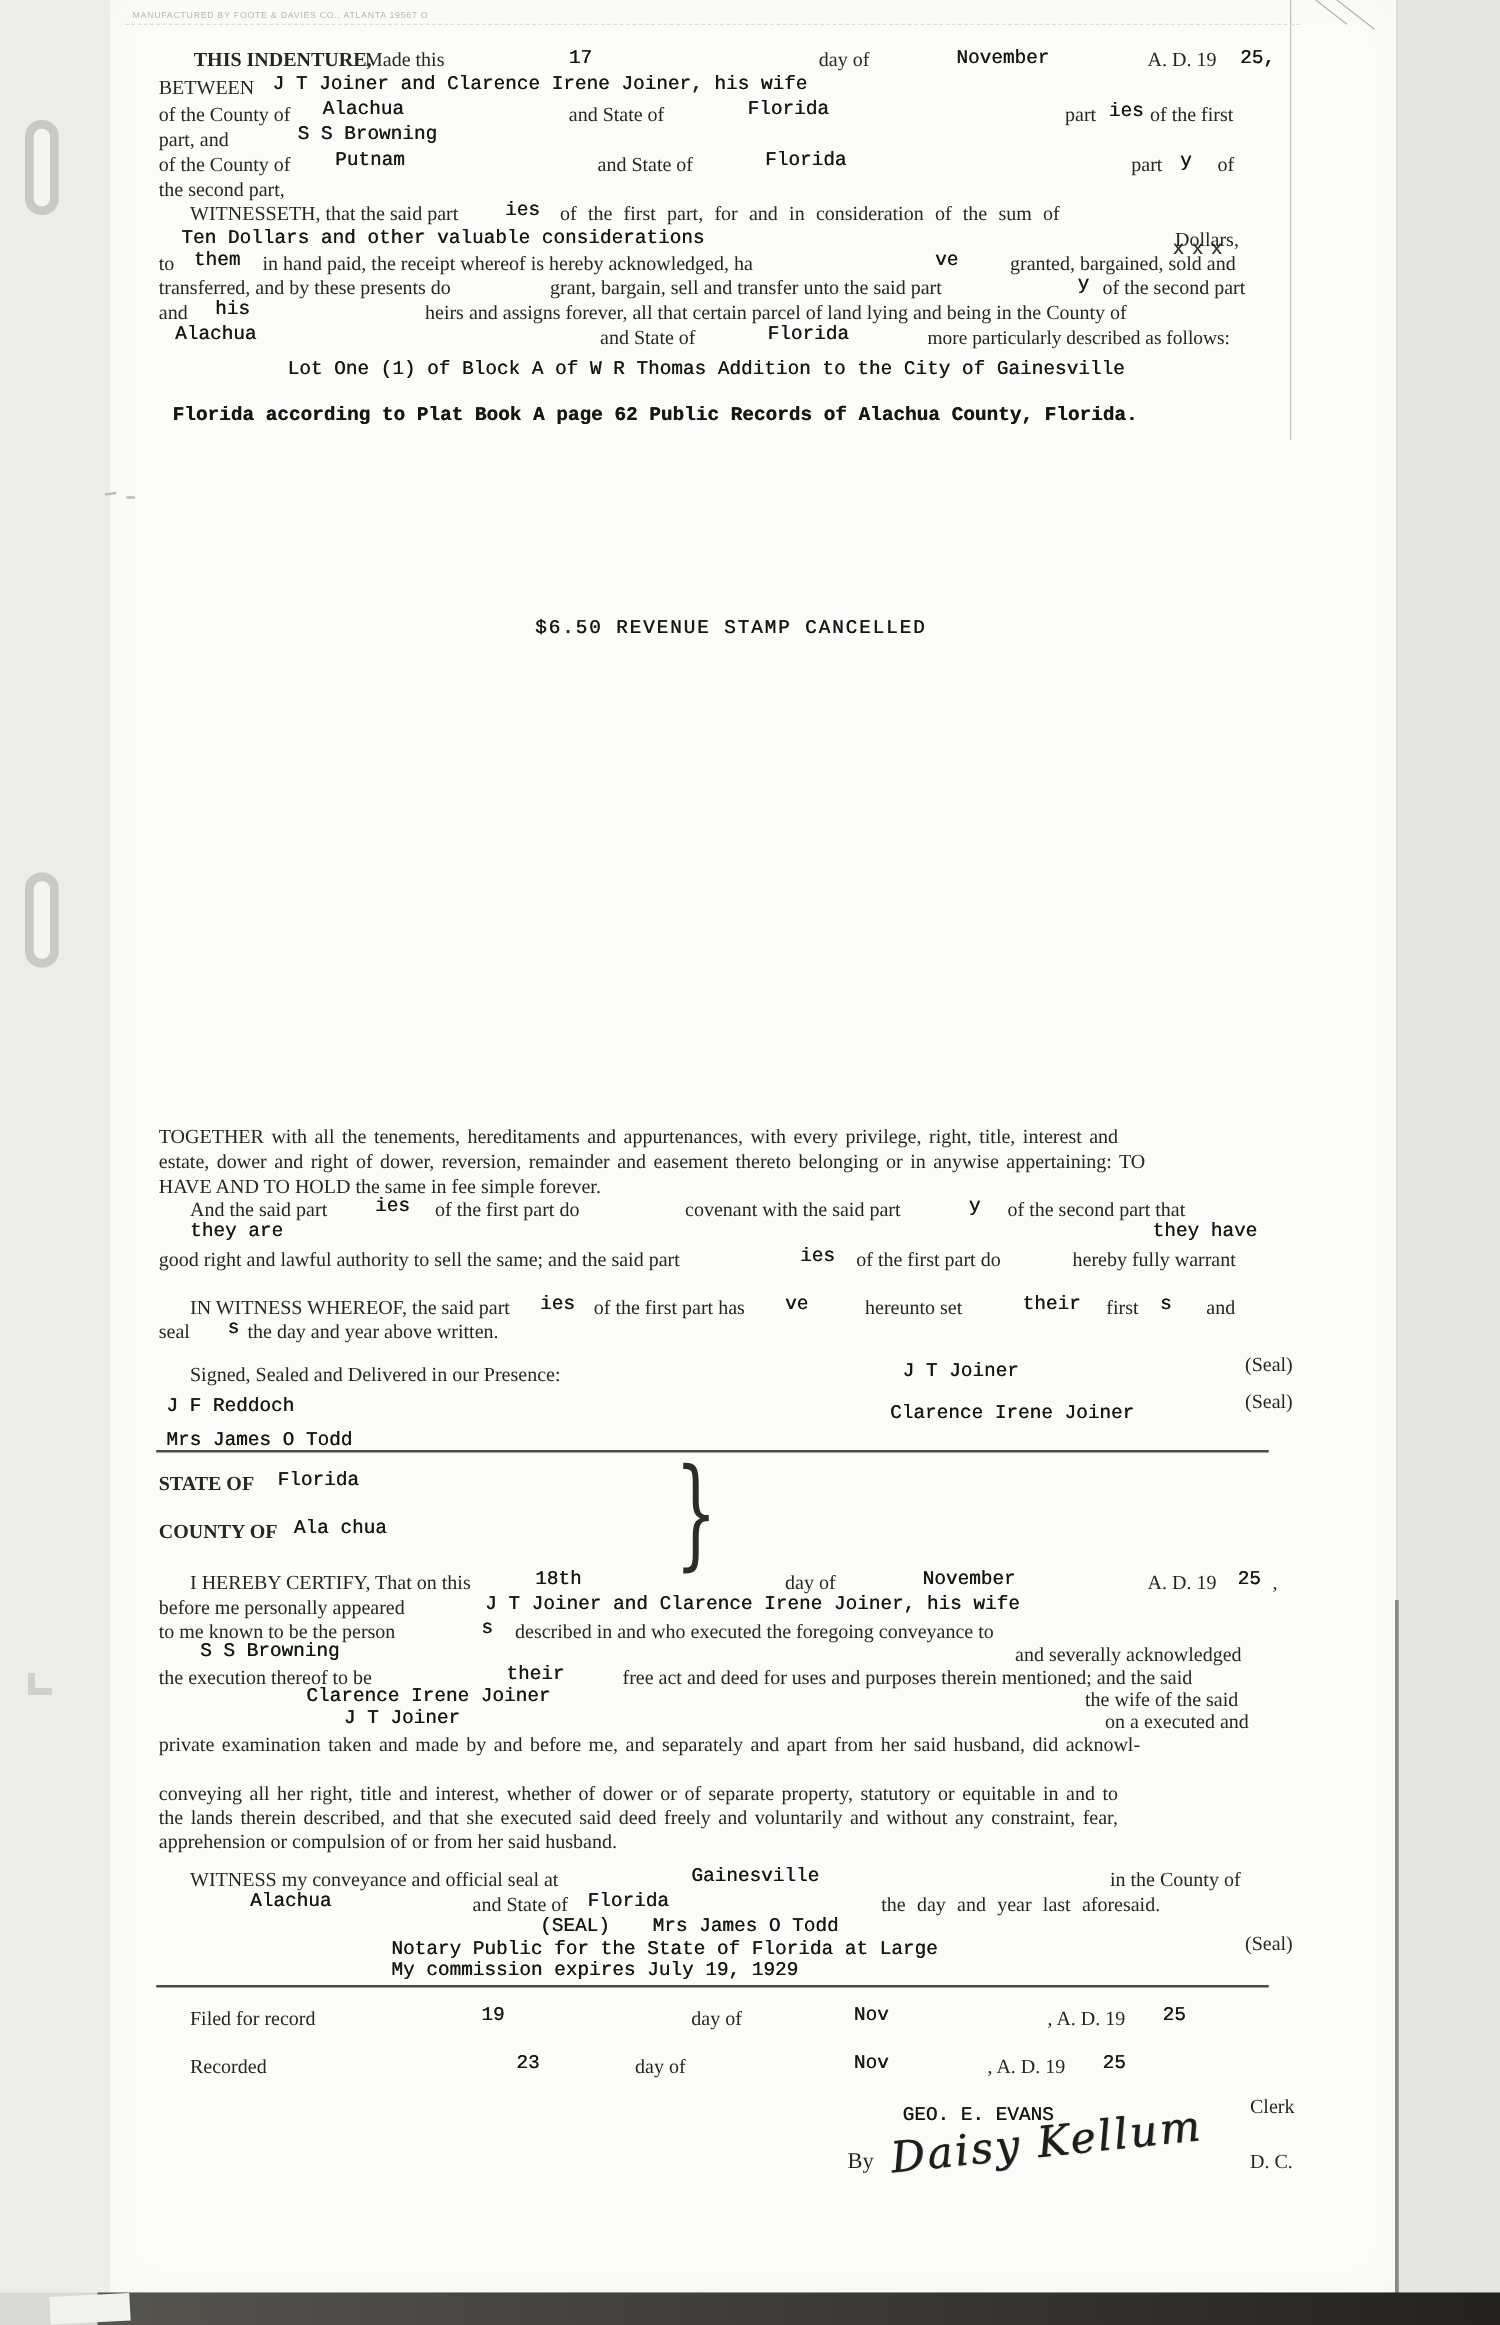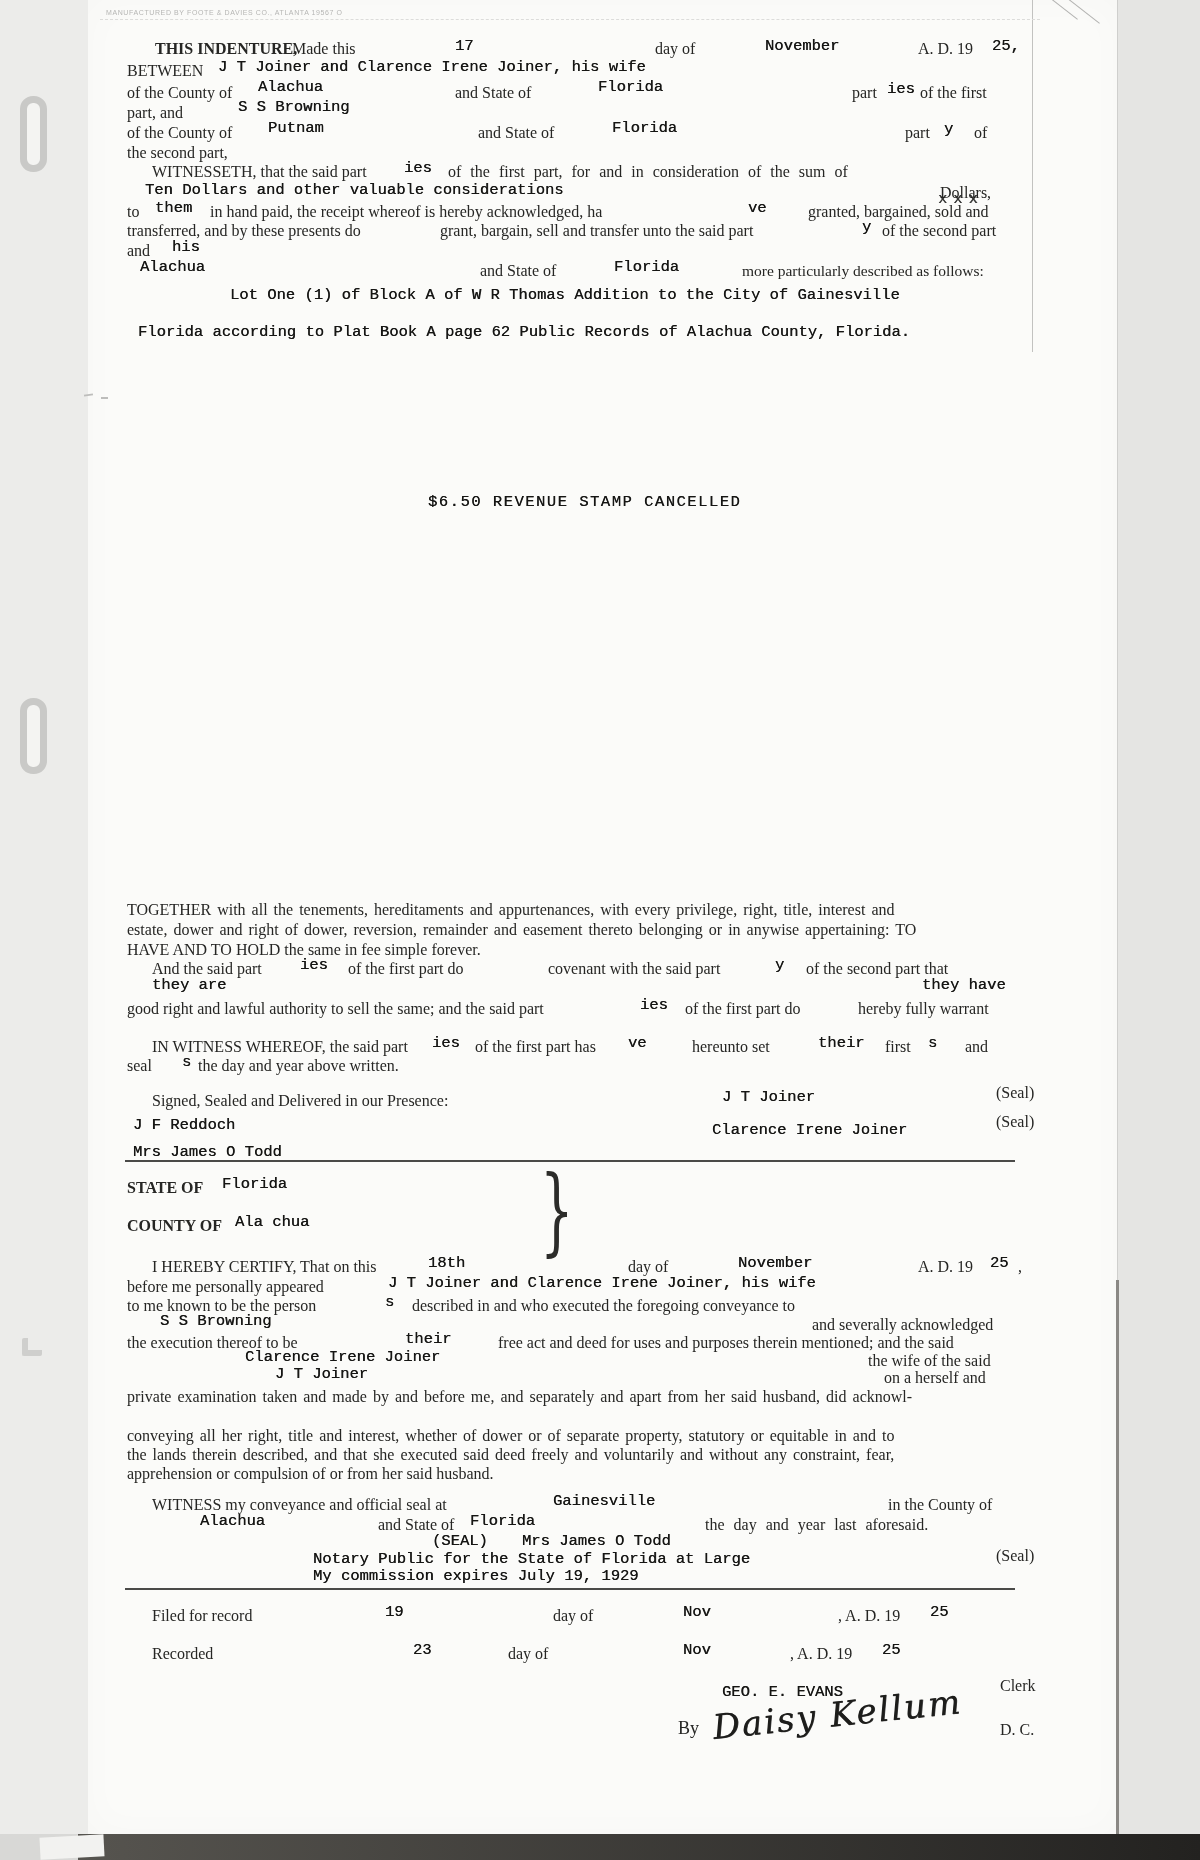--- a/index.html
+++ b/index.html
@@ -95,27 +95,28 @@
   <div class="t mono" style="left:155px; top:200px;">them</div>
   <div class="t" style="left:210px; top:203px;">in hand paid, the receipt whereof is hereby acknowledged, ha</div>
   <div class="t mono" style="left:748px; top:200px;">ve</div>
   <div class="t" style="left:808px; top:203px;">granted, bargained, sold and</div>
   <div class="t" style="left:127px; top:222px;">transferred, and by these presents do</div>
   <div class="t" style="left:440px; top:222px;">grant, bargain, sell and transfer unto the said part</div>
   <div class="t mono" style="left:862px; top:219px;">y</div>
   <div class="t" style="left:882px; top:222px;">of the second part</div>
   <div class="t" style="left:127px; top:242px;">and</div>
   <div class="t mono" style="left:172px; top:239px;">his</div>
+  <div class="t" style="left:340px; top:242px;">heirs and assigns forever, all that certain parcel of land lying and being in the County of</div>
   <div class="t mono" style="left:140px; top:259px;">Alachua</div>
   <div class="t" style="left:480px; top:262px;">and State of</div>
   <div class="t mono" style="left:614px; top:259px;">Florida</div>
   <div class="t" style="left:742px; top:262px; font-size:15.5px;">more particularly described as follows:</div>
 
   <div class="t mono" style="left:230px; top:287px;">Lot One (1) of Block A of W R Thomas Addition to the City of Gainesville</div>
-  <div class="t mono" style="left:138px; top:324px;">Florida according to Plat Book A page 62 Public Records of Alachua County, Florida.</div>
+  <div class="t mono" style="left:138px; top:324px;font-weight:bold;">Florida according to Plat Book A page 62 Public Records of Alachua County, Florida.</div>
 
   <div class="t mono" style="left:428px; top:494px; letter-spacing:1.5px;">$6.50 REVENUE STAMP CANCELLED</div>
 
   <div class="t just2" style="left:127px; top:901px;">TOGETHER with all the tenements, hereditaments and appurtenances, with every privilege, right, title, interest and</div>
   <div class="t just2" style="left:127px; top:921px;">estate, dower and right of dower, reversion, remainder and easement thereto belonging or in anywise appertaining: TO</div>
   <div class="t" style="left:127px; top:941px;">HAVE AND TO HOLD the same in fee simple forever.</div>
   <div class="t" style="left:152px; top:960px;">And the said part</div>
   <div class="t mono" style="left:300px; top:957px;">ies</div>
   <div class="t" style="left:348px; top:960px;">of the first part do</div>
   <div class="t" style="left:548px; top:960px;">covenant with the said part</div>
@@ -168,21 +169,21 @@
   <div class="t mono" style="left:385px; top:1294px;">s</div>
   <div class="t" style="left:412px; top:1297px;">described in and who executed the foregoing conveyance to</div>
   <div class="t mono" style="left:160px; top:1313px;">S S Browning</div>
   <div class="t" style="left:812px; top:1316px;">and severally acknowledged</div>
   <div class="t" style="left:127px; top:1334px;">the execution thereof to be</div>
   <div class="t mono" style="left:405px; top:1331px;">their</div>
   <div class="t" style="left:498px; top:1334px;">free act and deed for uses and purposes therein mentioned; and the said</div>
   <div class="t mono" style="left:245px; top:1349px;">Clarence Irene Joiner</div>
   <div class="t" style="left:868px; top:1352px;">the wife of the said</div>
   <div class="t mono" style="left:275px; top:1366px;">J T Joiner</div>
-  <div class="t" style="left:884px; top:1369px;">on a herself and</div>
+  <div class="t" style="left:884px; top:1369px;">on a executed and</div>
   <div class="t just2" style="left:127px; top:1388px;">private examination taken and made by and before me, and separately and apart from her said husband, did acknowl-</div>
   <div class="t just2" style="left:127px; top:1427px;">conveying all her right, title and interest, whether of dower or of separate property, statutory or equitable in and to</div>
   <div class="t just2" style="left:127px; top:1446px;">the lands therein described, and that she executed said deed freely and voluntarily and without any constraint, fear,</div>
   <div class="t" style="left:127px; top:1465px;">apprehension or compulsion of or from her said husband.</div>
 
   <div class="t" style="left:152px; top:1496px;">WITNESS my conveyance and official seal at</div>
   <div class="t mono" style="left:553px; top:1493px;">Gainesville</div>
   <div class="t" style="left:888px; top:1496px;">in the County of</div>
   <div class="t mono" style="left:200px; top:1513px;">Alachua</div>
   <div class="t" style="left:378px; top:1516px;">and State of</div>

